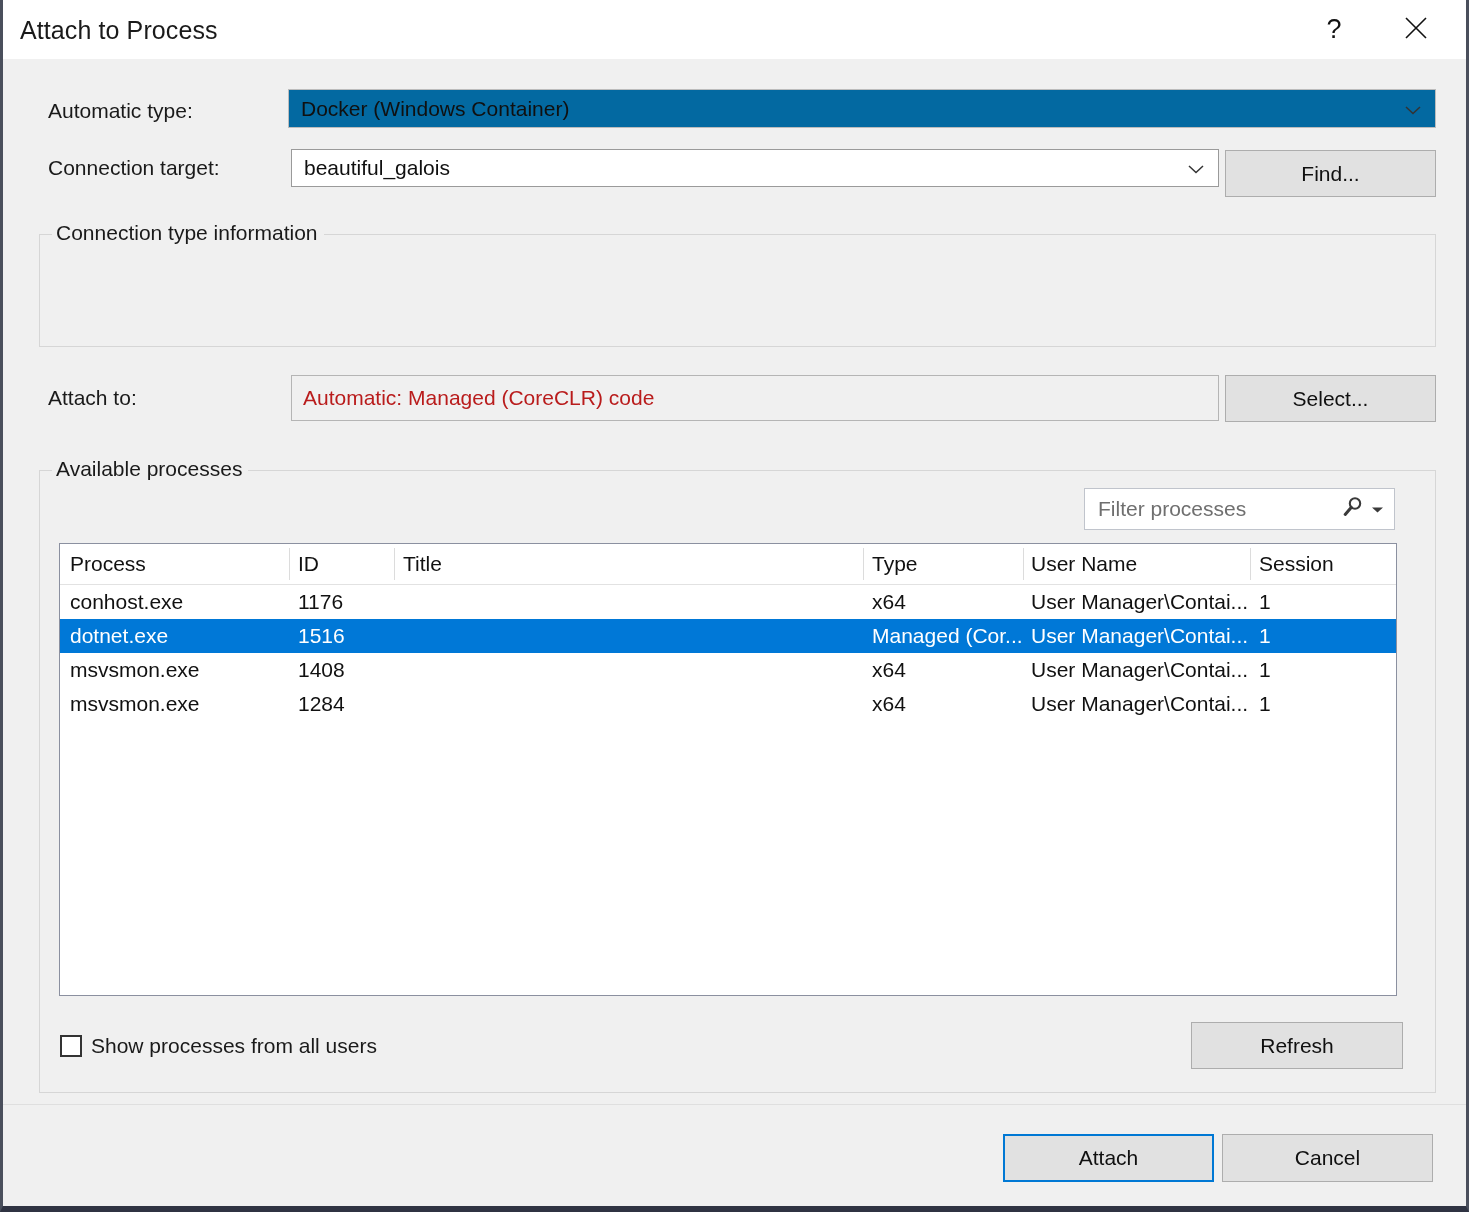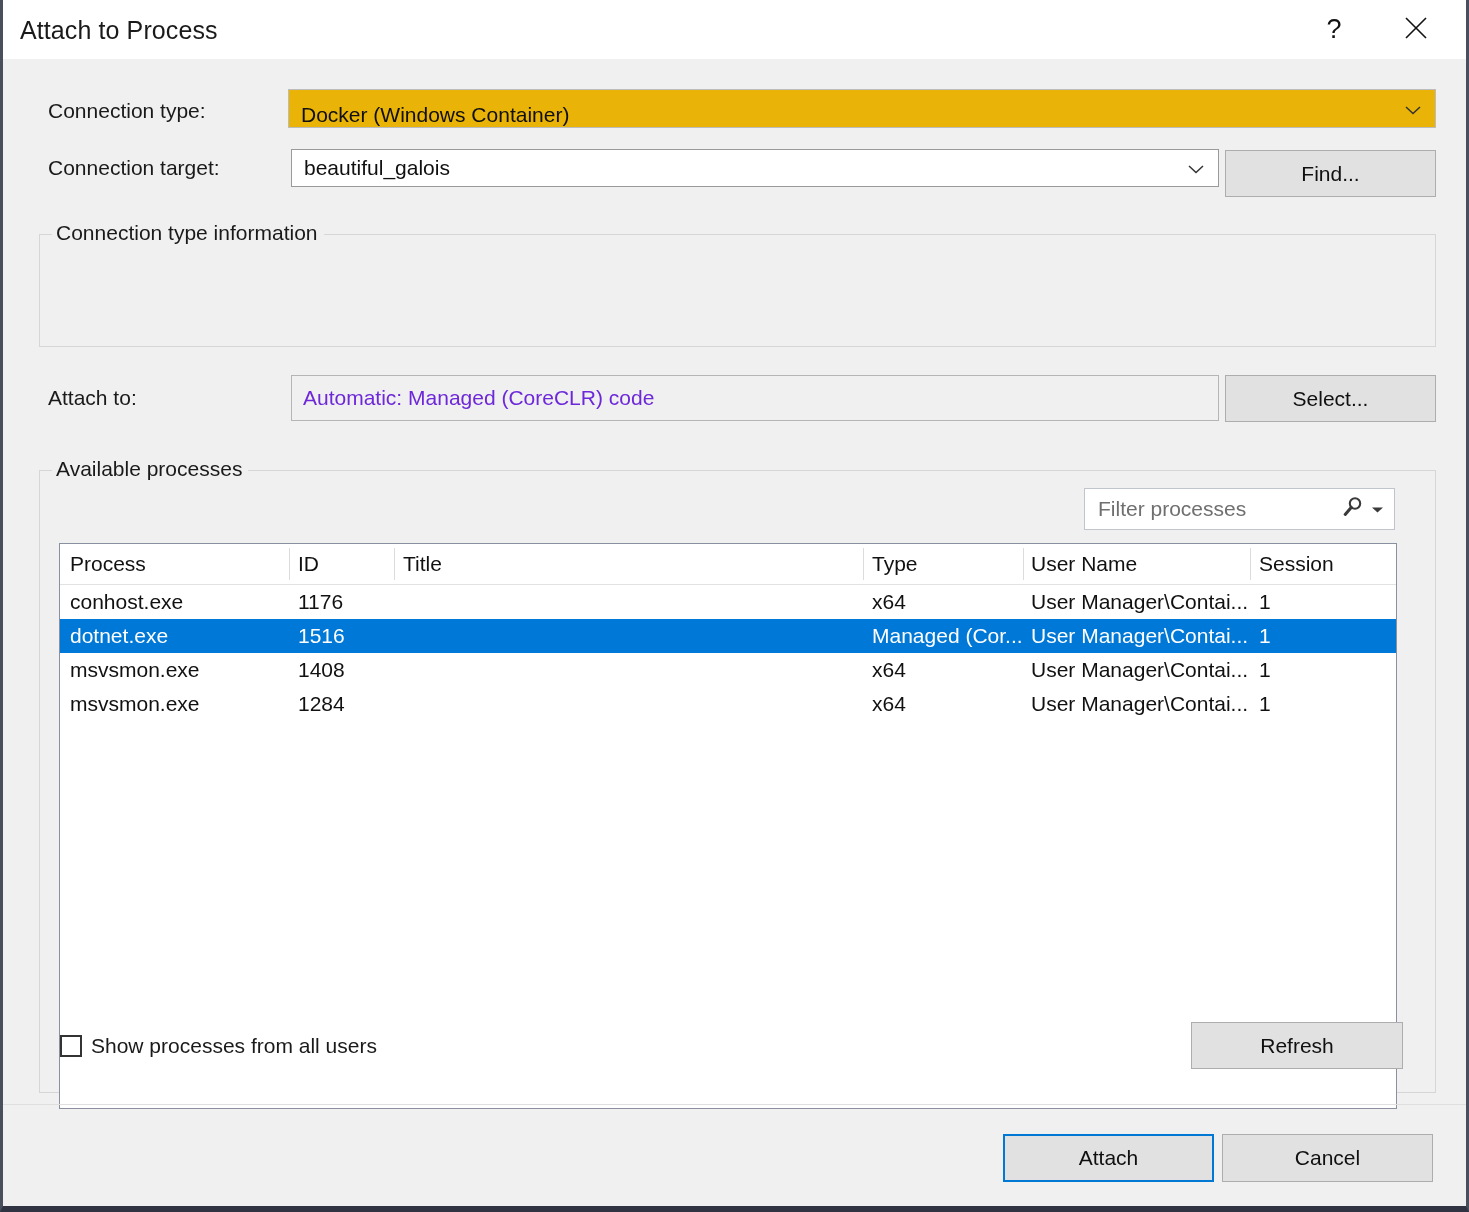--- a/index.html
+++ b/index.html
@@ -85,30 +85,30 @@
     white-space: nowrap;
     overflow: hidden;
   }
   .combo .chev {
     position: absolute;
     right: 13px;
     top: 50%;
     transform: translateY(-50%);
     display: block;
   }
-  .combo-disabled { background: #eab308; border-color: #bcbcbc; align-items: flex-end; }
+  .combo-disabled { background: #0369a1; border-color: #bcbcbc; }
   .combo-enabled  { background: #ffffff; border-color: #9a9a9a; }
 
   .readonly-field {
     position: absolute;
     box-sizing: border-box;
     border: 1px solid #b5b5b5;
     background: #f0f0f0;
     font-size: 21px;
-    color: #6d28d9;
+    color: #b91c1c;
     display: flex;
     align-items: center;
     padding-left: 11px;
     white-space: nowrap;
     overflow: hidden;
   }
 
   .btn {
     position: absolute;
     box-sizing: border-box;
@@ -263,21 +263,21 @@
 
     <div class="caption-btn close-btn">
       <span class="close-glyph">
         <svg width="24" height="24" viewBox="0 0 24 24">
           <path d="M2 2 L22 22 M22 2 L2 22" stroke="#111111" stroke-width="1.6" fill="none"></path>
         </svg>
       </span>
     </div>
   </div>
 
-  <div class="label" style="left:45px; top:99px;">Connection type:</div>
+  <div class="label" style="left:45px; top:99px;">Automatic type:</div>
 
   <div class="combo combo-disabled" style="left:285px; top:89px; width:1148px; height:39px;">
     <span class="val">Docker (Windows Container)</span>
     <span class="chev">
       <svg width="18" height="12" viewBox="0 0 18 12">
         <path d="M2 3 L9 9.5 L16 3" stroke="#333333" stroke-width="1.5" fill="none"></path>
       </svg>
     </span>
   </div>
 
@@ -318,21 +318,21 @@
         </svg>
       </span>
       <span>
         <svg width="13" height="9" viewBox="0 0 13 9">
           <path d="M1 2.5 L6.5 7.5 L12 2.5 Z" fill="#3a3a3a"></path>
         </svg>
       </span>
     </span>
   </div>
 
-  <div class="listview" style="left:56px; top:543px; width:1338px; height:566px;">
+  <div class="listview" style="left:56px; top:543px; width:1338px; height:453px;">
 
     <div class="lv-head">
       <div class="col-sep" style="left:229px;"></div>
       <div class="col-sep" style="left:334px;"></div>
       <div class="col-sep" style="left:803px;"></div>
       <div class="col-sep" style="left:963px;"></div>
       <div class="col-sep" style="left:1190px;"></div>
 
       <div class="hcell" style="left:10px;">Process</div>
       <div class="hcell" style="left:238px;">ID</div>

